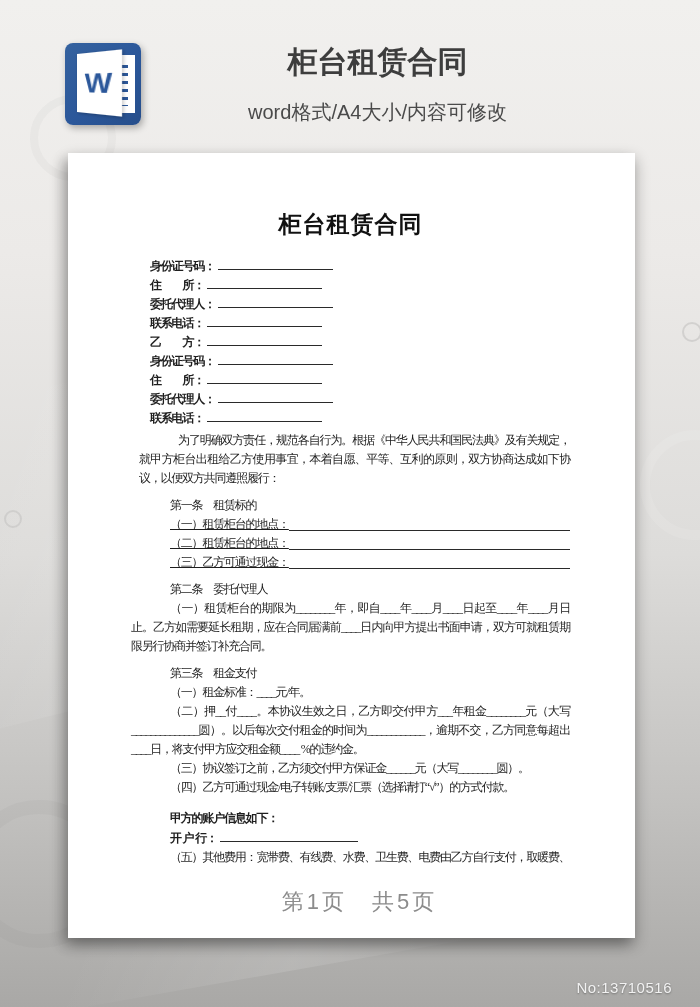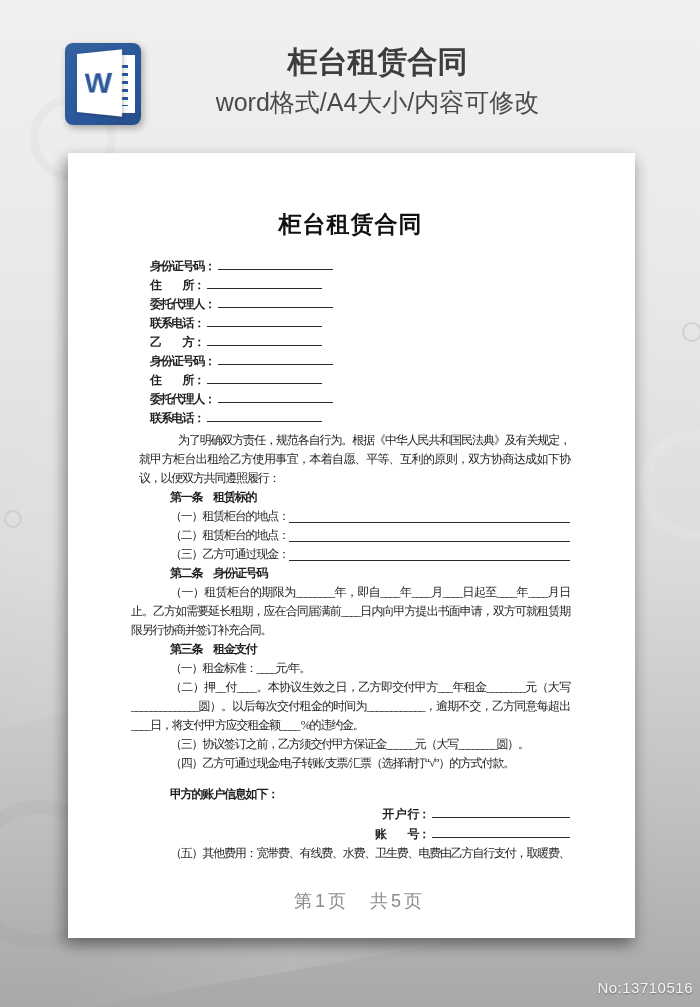--- a/index.html
+++ b/index.html
@@ -28,48 +28,48 @@
            background:repeating-linear-gradient(180deg,#fff 0 3px,#2b579a 3px 6px,#fff 6px 8px);
            outline:3px solid #fff;}
   .w-page{position:absolute;left:12px;top:11px;width:40px;height:58px;background:#fff;
           transform:perspective(70px) rotateY(-14deg);transform-origin:left center;
           display:flex;align-items:center;justify-content:center;
           color:#2b579a;font-family:"Liberation Sans",sans-serif;font-weight:bold;font-size:26px;
           box-shadow:1px 1px 3px rgba(0,0,0,.25);}
   .header-text{position:absolute;left:150px;top:44px;width:455px;text-align:center;
                font-family:"Liberation Sans",sans-serif;}
   .header-title{font-size:30px;font-weight:bold;color:#3d3d3d;line-height:36px;}
-  .header-subtitle{font-size:25px;color:#4a4a4a;line-height:32px;margin-top:6px;}
+  .header-subtitle{font-size:20px;color:#4a4a4a;line-height:32px;margin-top:16px;}
 
   
   .page{position:absolute;left:68px;top:153px;width:567px;height:785px;background:#ffffff;
         box-shadow:0 6px 14px rgba(0,0,0,.32),-7px 7px 12px rgba(0,0,0,.16);
         box-sizing:border-box;padding:57px 65px 0 63px;
         color:#1e1e1e;font-size:12px;line-height:19px;letter-spacing:-1.2px;}
   .doc-title{font-size:23px;line-height:30px;font-weight:bold;text-align:center;
              letter-spacing:1px;color:#111;margin-bottom:16px;}
   .p-row{padding-left:19px;height:19px;white-space:nowrap;}
   .p-label{font-weight:bold;}
   .p-blank{display:inline-block;width:115px;height:13px;border-bottom:1px solid #2a2a2a;margin-left:3px;vertical-align:baseline;}
   .intro{margin:4px 0 0 8px;text-indent:39px;text-align:justify;}
   .bline{min-height:19px;}
-  .t-heading{font-weight:bold;padding-left:39px;}
+  .t-heading{font-weight:normal;padding-left:39px;margin-top:8px;}
   .t-para{text-indent:39px;text-align:justify;}
   .t-plain{font-weight:bold;padding-left:39px;margin-top:12px;}
-  .t-fill{display:flex;padding-left:39px;}
+  .t-fill{display:flex;padding-left:39px;text-decoration:underline;}
   .t-fill .btext{white-space:nowrap;}
   .bfill{display:none;}
   .t-fill .bfill{display:block;flex:1 1 auto;border-bottom:1px solid #2a2a2a;margin-bottom:3px;}
-  .t-field{padding-left:39px;text-align:right;}
+  .t-field{padding-left:39px;}
   .t-field .btext{font-weight:bold;}
   .t-field .bfill{display:inline-block;width:138px;height:13px;border-bottom:1px solid #2a2a2a;margin-left:3px;vertical-align:baseline;}
   .page-footer{position:absolute;left:16px;right:0;bottom:27px;text-align:center;
-               color:#8c8c8c;font-size:18px;letter-spacing:3px;font-family:"Liberation Sans",sans-serif;}
+               color:#8c8c8c;font-size:22px;letter-spacing:3px;font-family:"Liberation Sans",sans-serif;}
 
-  .no-tag{position:absolute;right:7px;bottom:11px;color:#f2f2f2;font-size:15px;
+  .no-tag{position:absolute;right:28px;bottom:11px;color:#f2f2f2;font-size:15px;
           font-family:"Liberation Sans",sans-serif;text-shadow:0 1px 2px rgba(0,0,0,.35);letter-spacing:.5px;}
 </style>
 </head>
 <body>
 
 <div class="stage">
 
   <div class="sheen sheen1"></div>
   <div class="sheen sheen2"></div>
   <div class="wm wm1"></div>
@@ -127,40 +127,39 @@
         <div class="bline t-fill">
           <span class="btext">（二）租赁柜台的地点：</span>
           <span class="bfill"></span>
         </div>
 
         <div class="bline t-fill">
           <span class="btext">（三）乙方可通过现金：</span>
           <span class="bfill"></span>
         </div>
 
-        <div class="bline t-heading"><span class="btext">第二条　身份证号码</span></div>
+        <div class="bline t-heading"><span class="btext">第二条　委托代理人</span></div>
 
         <div class="bline t-para"><span class="btext">（一）租赁柜台的期限为________年，即自____年____月____日起至____年____月日止。乙方如需要延长租期，应在合同届满前____日内向甲方提出书面申请，双方可就租赁期限另行协商并签订补充合同。</span></div>
 
         <div class="bline t-heading"><span class="btext">第三条　租金支付</span></div>
 
         <div class="bline t-para"><span class="btext">（一）租金标准：____元/年。</span></div>
 
         <div class="bline t-para"><span class="btext">（二）押__付____。本协议生效之日，乙方即交付甲方___年租金________元（大写______________圆）。以后每次交付租金的时间为____________，逾期不交，乙方同意每超出____日，将支付甲方应交租金额____ %的违约金。</span></div>
 
         <div class="bline t-para"><span class="btext">（三）协议签订之前，乙方须交付甲方保证金______元（大写________圆）。</span></div>
 
         <div class="bline t-para"><span class="btext">（四）乙方可通过现金/电子转账/支票/汇票（选择请打“√”）的方式付款。</span></div>
 
         <div class="bline t-plain"><span class="btext">甲方的账户信息如下：</span></div>
 
         <div class="bline t-field"><span class="btext">开 户 行：</span><span class="bfill"></span></div>
 
 
-        <div class="bline t-field"><span class="btext">账　　号：</span><span class="bfill"></span></div>
 
         <div class="bline t-para"><span class="btext">（五）其他费用：宽带费、有线费、水费、卫生费、电费由乙方自行支付，取暖费、</span></div>
       </div>
 
     <div class="page-footer">第1页　共5页</div>
   </div>
 
   <div class="no-tag">No:13710516</div>
 </div>
 

